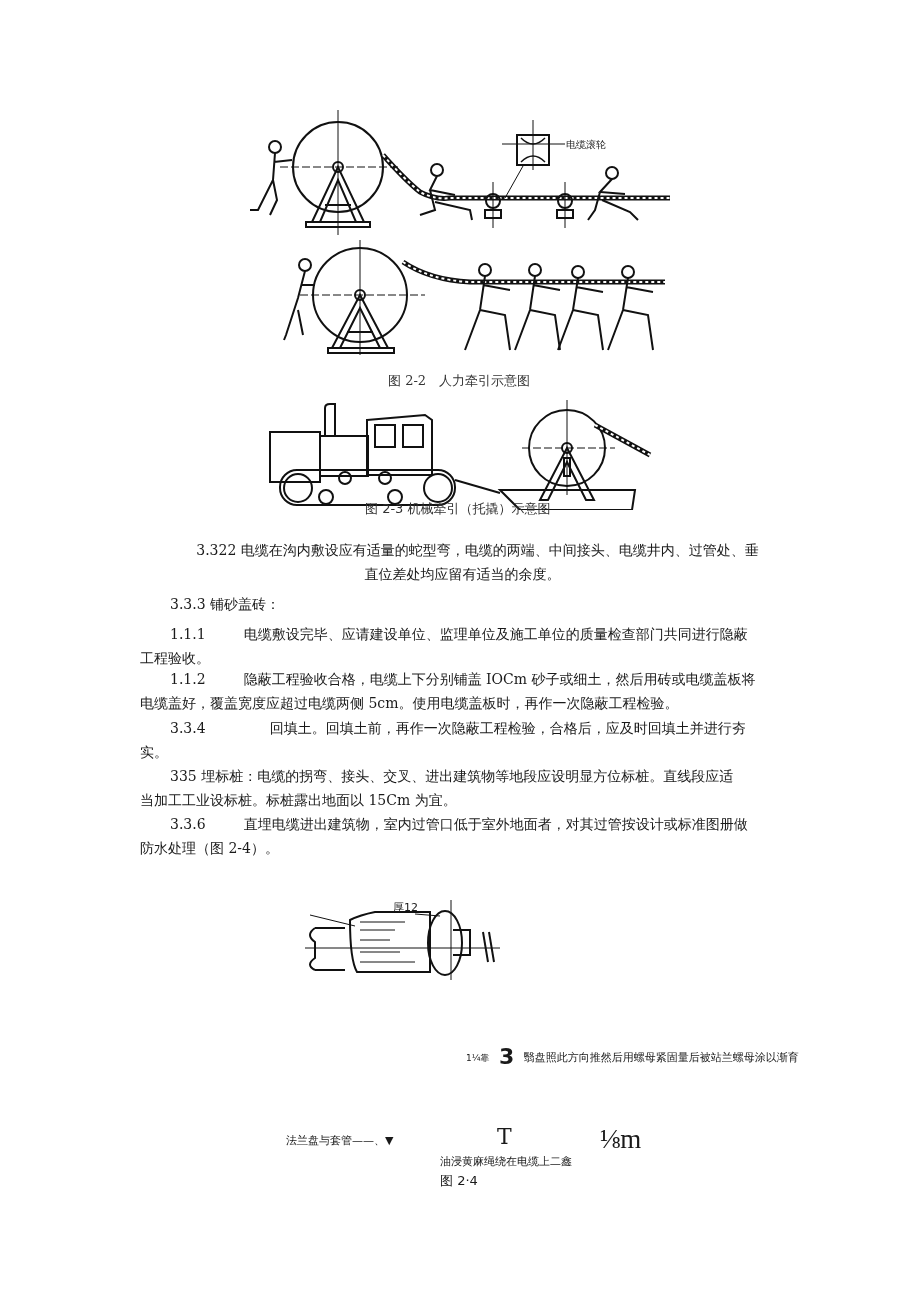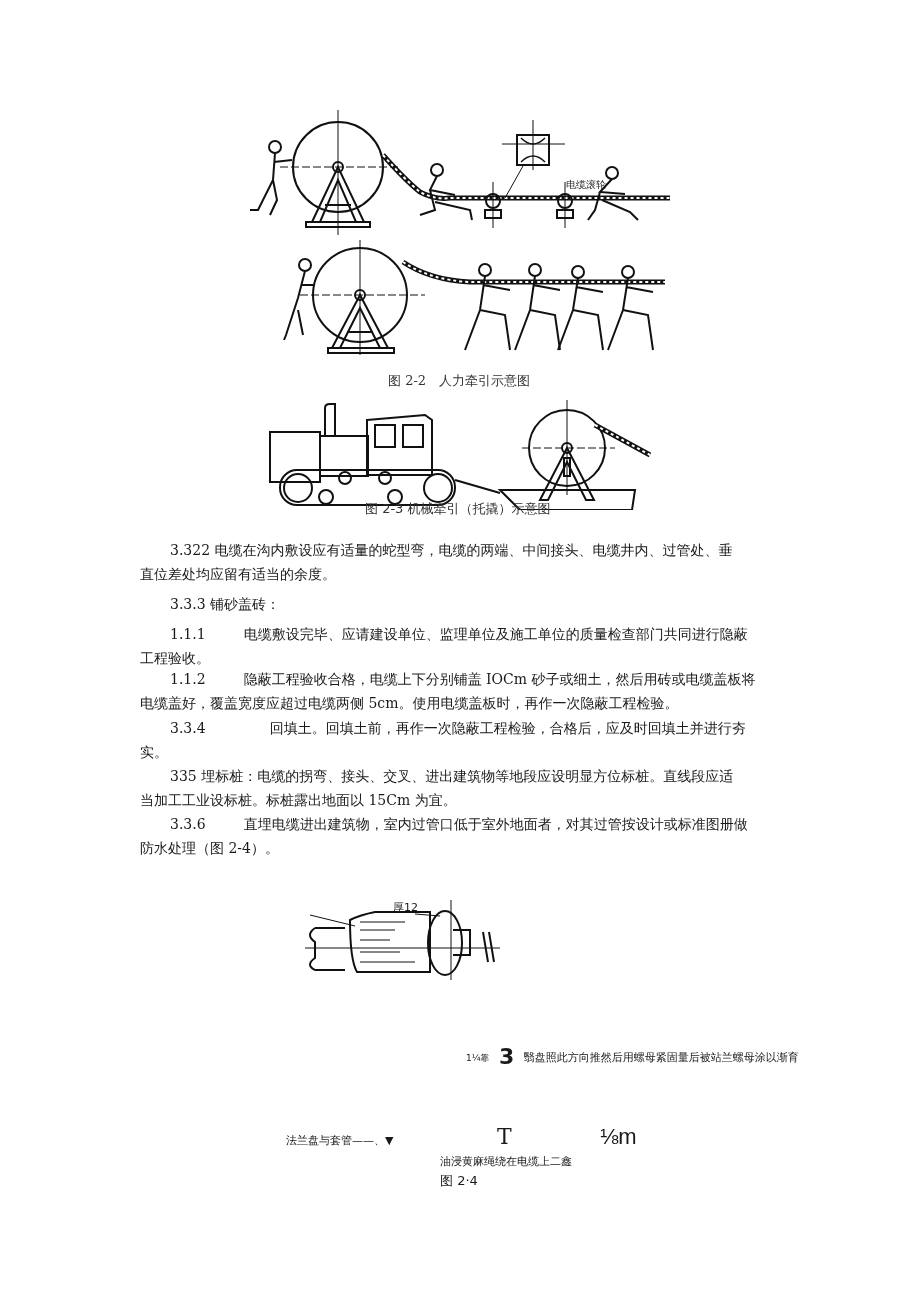--- a/index.html
+++ b/index.html
@@ -50,21 +50,21 @@
 
     <rect x="277" y="25" width="32" height="30"></rect>
     <path d="M281 28 Q293 40 305 28 M281 52 Q293 40 305 52" stroke-width="1.5"></path>
     <line x1="293" y1="10" x2="293" y2="60" stroke-width="1"></line>
     <line x1="262" y1="34" x2="325" y2="34" stroke-width="1"></line>
     <line x1="283" y1="56" x2="265" y2="88" stroke-width="1"></line>
 
     <circle cx="372" cy="63" r="6"></circle>
     <path d="M372 69 L360 82 L385 84 M360 82 L355 100 L348 110 M362 90 L390 102 L398 110"></path>
   </svg>
-  <span class="abs label-small" style="left:326px; top:28px;margin-top:40px;">电缆滚轮</span>
+  <span class="abs label-small" style="left:326px; top:28px;">电缆滚轮</span>
 </div>
 
 <div class="abs fig" style="left:270px; top:240px; width:400px; height:125px;">
   <svg width="400" height="125" viewBox="0 0 400 125" fill="none" stroke="#111" stroke-width="2">
     <line x1="90" y1="0" x2="90" y2="115" stroke-width="1"></line>
     <line x1="30" y1="55" x2="155" y2="55" stroke-width="1" stroke-dasharray="8 3"></line>
     <circle cx="90" cy="55" r="47"></circle>
     <circle cx="90" cy="55" r="5"></circle>
     <polygon points="90,55 62,108 70,108 90,68 110,108 118,108"></polygon>
     <line x1="77" y1="92" x2="103" y2="92"></line>
@@ -125,21 +125,21 @@
     <line x1="262" y1="48" x2="355" y2="48" stroke-width="1" stroke-dasharray="8 3"></line>
     <polygon points="307,48 280,100 288,100 307,62 326,100 334,100"></polygon>
     <rect x="304" y="58" width="6" height="18"></rect>
 
     <path d="M335 25 L390 55" stroke-width="5"></path>
     <path d="M335 25 L390 55" stroke="#fff" stroke-width="2" stroke-dasharray="3 3"></path>
   </svg>
 </div>
 <div class="abs caption sans" style="left:365px; top:500px;">图 2-3 机械牵引（托撬）示意图</div>
 
-<div class="para" style="top:538px;">
+<div class="para" style="top:538px;text-align:center;">
   <span class="indent"></span><span class="num">3.322</span> <span>电缆在沟内敷设应有适量的蛇型弯，电缆的两端、中间接头、电缆井内、过管处、垂</span><br>
   <span>直位差处均应留有适当的余度。</span>
 </div>
 
 <div class="para" style="top:592px;">
   <span class="indent"></span><span class="num">3.3.3</span> <span>铺砂盖砖：</span>
 </div>
 
 <div class="para" style="top:622px;">
   <span class="indent"></span><span class="num">1.1.1</span><span class="gap1"></span><span>电缆敷设完毕、应请建设单位、监理单位及施工单位的质量检查部门共同进行隐蔽</span><br>
@@ -196,15 +196,15 @@
 </div>
 
 <div class="abs sans" style="left:466px; top:1044px; font-size:11px; white-space:nowrap;">
   <span style="font-size:9px;">1¼靠</span>
   <span style="font-size:22px; font-weight:bold; margin:0 6px; vertical-align:-3px;">3</span>
   <span>翳盘照此方向推然后用螺母紧固量后被站兰螺母涂以渐育</span>
 </div>
 
 <div class="abs sans" style="left:286px; top:1133px; font-size:11px; white-space:nowrap;">法兰盘与套管——、▼</div>
 <div class="abs" style="left:497px; top:1124px; font-size:22px; font-family:'DejaVu Serif', serif;">T</div>
-<div class="abs" style="left:600px; top:1124px; font-size:22px; font-family:Liberation Sans, sans-serif;text-align:center;">⅛m</div>
+<div class="abs" style="left:600px; top:1124px; font-size:27px; font-family:Liberation Serif, serif;text-align:center;">⅛m</div>
 <div class="abs sans" style="left:440px; top:1154px; font-size:11px; white-space:nowrap;">油浸黄麻绳绕在电缆上二鑫</div>
 <div class="abs sans" style="left:440px; top:1172px; font-size:13px; white-space:nowrap;">图 2·4</div>
 
 </body></html>

